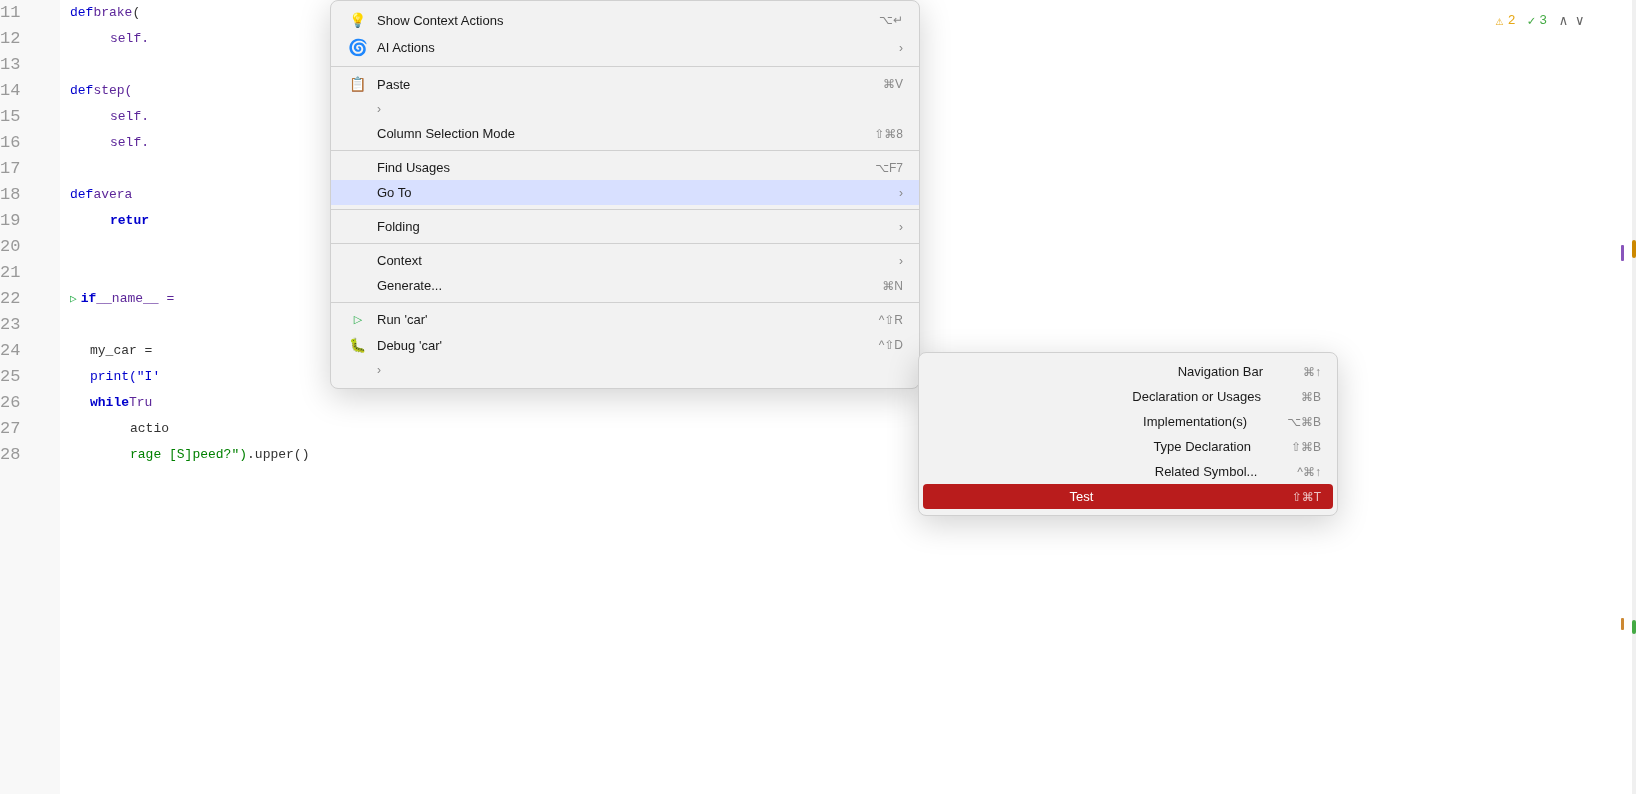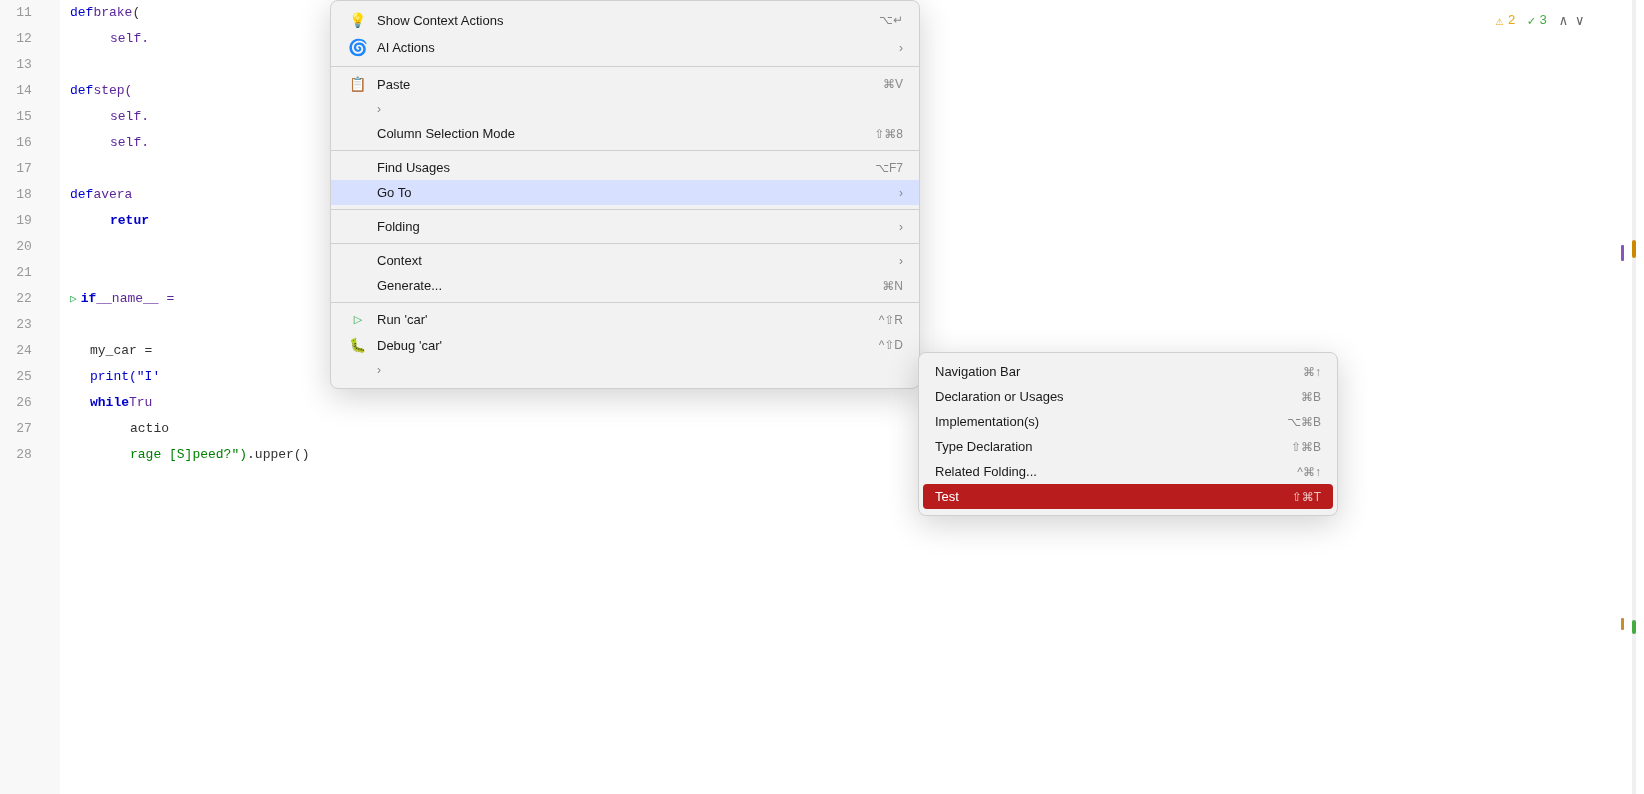--- a/index.html
+++ b/index.html
@@ -17,24 +17,24 @@
       position: absolute;
       top: 0; left: 0; right: 0; bottom: 0;
       background: #ffffff;
       display: flex;
     }
 
     .line-numbers {
       width: 60px;
       background: #f8f8f8;
       padding-top: 0;
-      text-align: center;
+      text-align: left;
       padding-right: 12px;
       color: #999;
-      font-size: 13px;
+      font-size: 17px;
       line-height: 26px;
       user-select: none;
       flex-shrink: 0;
     }
 
     .code-area {
       flex: 1;
       padding-left: 10px;
       font-size: 13px;
       line-height: 26px;
@@ -167,20 +167,21 @@
       left: 918px;
       width: 420px;
       background: #f2f2f2;
       border: 1px solid #d0d0d0;
       border-radius: 8px;
       box-shadow: 0 8px 32px rgba(0,0,0,0.18);
       padding: 6px 0;
       z-index: 20;
       font-family: -apple-system, BlinkMacSystemFont, 'Helvetica Neue', sans-serif;
       font-size: 13px;
+      text-align: right;
     }
 
     .submenu .menu-item.highlighted {
       background: #3a5be8;
       color: white;
       border-radius: 4px;
       margin: 0 4px;
     }
 
     .submenu .menu-item.highlighted .menu-shortcut {
@@ -396,21 +397,21 @@
     <span class="menu-shortcut">⌥⌘B</span>
   </div>
 
   <div class="menu-item">
     <span class="menu-label">Type Declaration</span>
     <span class="menu-shortcut">⇧⌘B</span>
   </div>
 
 
   <div class="menu-item">
-    <span class="menu-label">Related Folding...</span>
+    <span class="menu-label">Related Symbol...</span>
     <span class="menu-shortcut">^⌘↑</span>
   </div>
 
   <div class="menu-item highlighted" style="background:#b91c1c; color:white; border-radius:4px; margin:0 4px; padding: 5px 12px;">
     <span class="menu-label">Test</span>
     <span style="flex:1"></span>
     <span class="menu-shortcut" style="color:rgba(255,255,255,0.75);">⇧⌘T</span>
   </div>
 
 </div>

